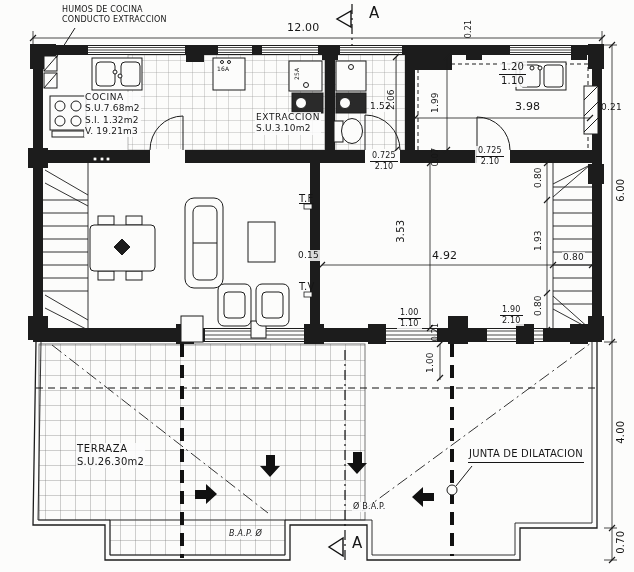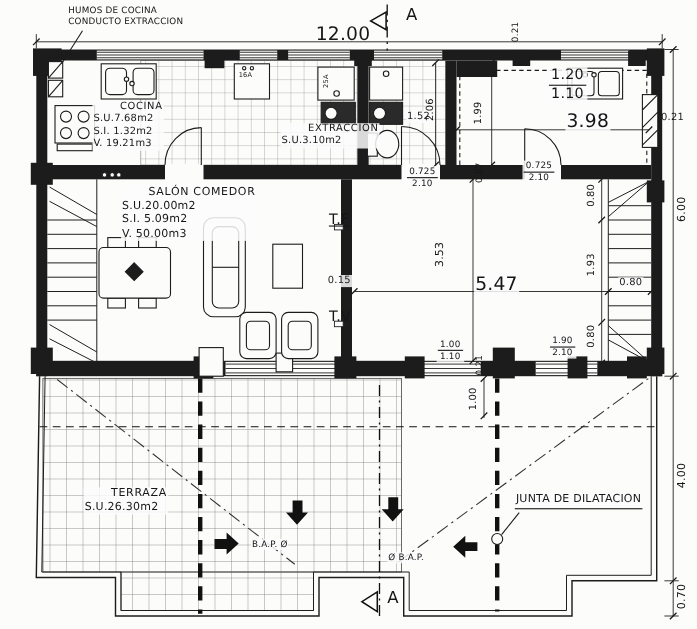--- a/index.html
+++ b/index.html
@@ -1,29 +1,29 @@
 <!DOCTYPE html>
 <html><head>
 <meta charset="utf-8">
 <title>Floor Plan</title>
 <style>
   html,body{margin:0;padding:0;background:#e8e8e8;}
   #stage{position:relative;width:634px;height:572px;background:#fcfcfb;overflow:hidden;
          font-family:"DejaVu Sans",sans-serif;color:#161616;}
   svg{position:absolute;left:0;top:0;}
   .lbl{position:absolute;white-space:nowrap;line-height:1.25;color:#161616;letter-spacing:.2px;}
-  .s6{font-size:6px}.s7{font-size:13px}.s8{font-size:8px}.s9{font-size:9px}
-  .s10{font-size:10px}.s11{font-size:17px}.s15{font-size:15px}
+  .s6{font-size:6px}.s7{font-size:10px}.s8{font-size:8px}.s9{font-size:9px}
+  .s10{font-size:10px}.s11{font-size:11px}.s15{font-size:15px}
   .bg{background:rgba(252,252,251,.85);padding:0 1px;}
   .vt{transform:rotate(-90deg);transform-origin:center;text-align:center;}
   .frac{text-align:center;}
   .frac .num{display:block;border-bottom:1px solid #161616;padding:0 2px;}
   .frac .den{display:block;}
   .underl{border-bottom:1px solid #161616;padding-bottom:1px;}
-  .room div:first-child{letter-spacing:.6px;padding-left:24px;}
+  .room div:first-child{letter-spacing:.6px;}
 </style>
 </head>
 <body>
 
 <div id="stage">
 
 <svg width="634" height="572" viewBox="0 0 634 572">
   <defs>
     <pattern id="tileA" width="12" height="12" patternUnits="userSpaceOnUse">
       <path d="M12,0 L0,0 0,12" fill="none" stroke="#8a8a8a" stroke-width="0.6"></path>
@@ -326,39 +326,33 @@
   <span class="den">2.10</span>
 </div>
 
 <div class="lbl s8 frac bg" style="left:475px;top:146px;">
   <span class="num">0.725</span>
   <span class="den">2.10</span>
 </div>
 
 <div class="lbl s8 vt" style="left:425px;top:152px;width:22px;">0.07</div>
 
-<div class="lbl s10 room bg" style="left:110px;top:169px;">
-  <div>SALÓN COMEDOR</div>
-  <div>S.U.20.00m2</div>
-  <div>S.I. 5.09m2</div>
-  <div>V. 50.00m3</div>
-</div>
 
 <div class="lbl s7" style="left:299px;top:193px;text-decoration:underline;">T.F</div>
 <div class="lbl s7" style="left:299px;top:281px;">T.V</div>
 
 <div class="lbl s9 vt" style="left:527px;top:172px;width:24px;">0.80</div>
 <div class="lbl s9 vt" style="left:527px;top:235px;width:24px;">1.93</div>
 <div class="lbl s9 vt" style="left:527px;top:300px;width:24px;">0.80</div>
 
 <div class="lbl s10 vt" style="left:388px;top:225px;width:26px;">3.53</div>
 
 <div class="lbl s9 bg" style="left:297px;top:250px;">0.15</div>
 
-<div class="lbl s11 bg" style="left:431px;top:249px;">5.47</div>
+<div class="lbl s11 bg" style="left:431px;top:249px;">4.92</div>
 
 <div class="lbl s9 bg" style="left:562px;top:252px;">0.80</div>
 
 <div class="lbl s8 frac bg" style="left:397px;top:308px;">
   <span class="num">1.00</span>
   <span class="den">1.10</span>
 </div>
 
 <div class="lbl s8 frac bg" style="left:499px;top:305px;">
   <span class="num">1.90</span>
@@ -373,18 +367,18 @@
 <div class="lbl s10 vt" style="left:608px;top:426px;width:26px;">4.00</div>
 <div class="lbl s10 vt" style="left:608px;top:536px;width:26px;">0.70</div>
 
 <div class="lbl s10 room bg" style="left:76px;top:443px;">
   <div>TERRAZA</div>
   <div>S.U.26.30m2</div>
 </div>
 
 <div class="lbl s10 underl bg" style="left:468px;top:448px;">JUNTA DE DILATACION</div>
 
-<div class="lbl s8 bg" style="left:228px;top:490px;">B.A.P. Ø</div>
+<div class="lbl s8 bg" style="left:228px;top:529px;font-style:italic;">B.A.P. Ø</div>
 <div class="lbl s8 bg" style="left:352px;top:502px;">Ø B.A.P.</div>
 
 <div class="lbl s15" style="left:352px;top:534px;">A</div>
 
 </div>
 
 </body></html>

